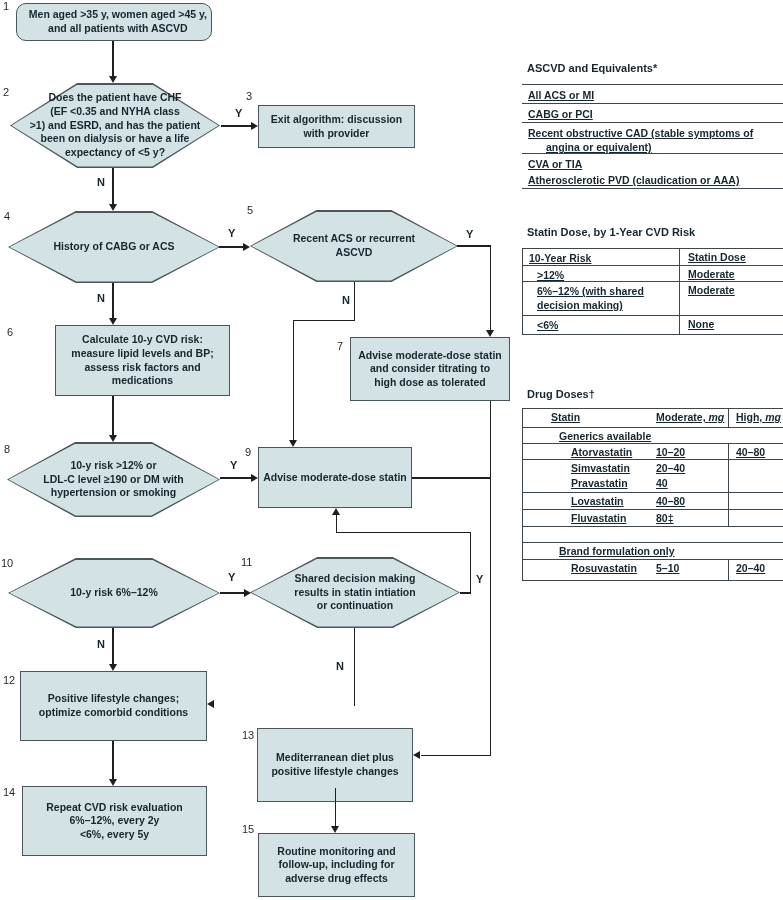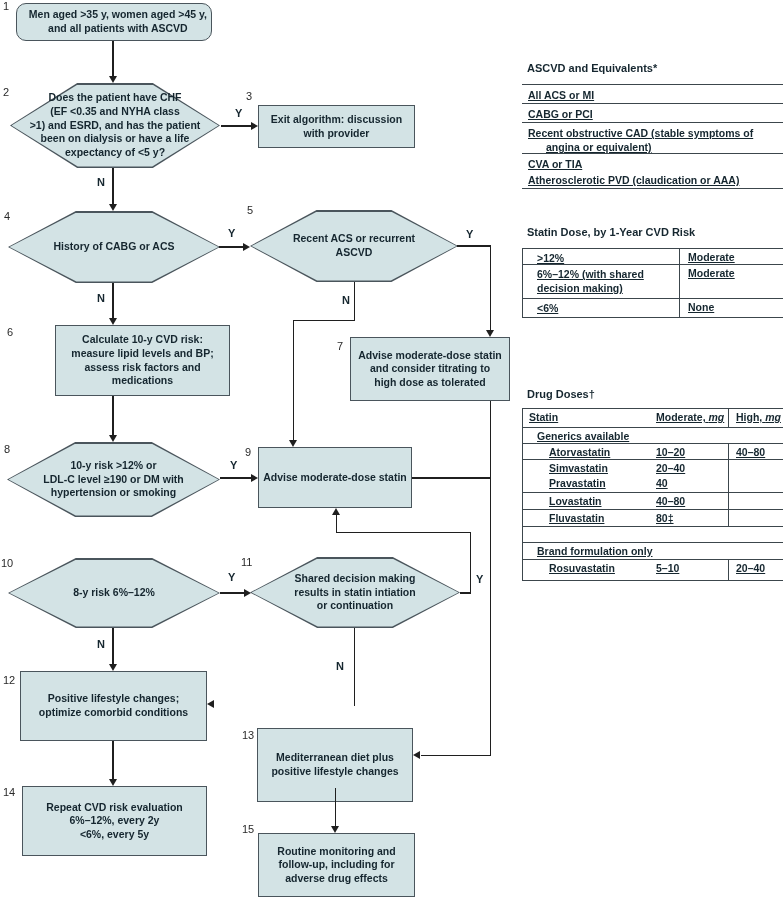--- a/index.html
+++ b/index.html
@@ -33,21 +33,21 @@
   .t-row{box-sizing:border-box;}
   .bt{border-top:1.3px solid #3c464c;}
   .bb{border-bottom:1.3px solid #3c464c;text-decoration:underline;}
   .bl{border-left:1.3px solid #3c464c;}
   .t1-cell{padding:3px 4px 0 24px;text-indent:-18px;line-height:1.35;}
   .grid2{display:grid;grid-template-columns:157px 1fr;}
   .grid2 .c1{border-right:1.3px solid #3c464c;box-sizing:border-box;padding:2px 2px 0 6px;line-height:1.35;}
   .grid2 .c1.ind{padding-left:14px;}
   .grid2 .c2{padding:2px 2px 0 8px;}
   .grid3{display:grid;grid-template-columns:133px 73px 1fr;}
-  .grid3 .c1{padding:2px 0 0 6px;box-sizing:border-box;}
+  .grid3 .c1{padding:2px 0 0 6px;box-sizing:border-box;margin-left:22px;}
   .grid3 .c1.ind1{padding-left:14px;grid-column:1 / 3;}
   .grid3 .c1.ind2{padding-left:26px;}
   .grid3 .c2{padding:2px 0 0 0;border-right:1.3px solid #3c464c;box-sizing:border-box;}
   .grid3 .c3{padding:2px 0 0 7px;}
   .it{font-style:italic;}
 </style>
 </head>
 <body>
 
 <div id="canvas">
@@ -122,21 +122,21 @@
 hypertension or smoking</div>
   </div>
 
   <div class="rect" style="left:258px;top:447px;width:154px;height:61px">
     <div class="lbl">Advise moderate-dose statin</div>
   </div>
 
   <div class="hex" style="left:8px;top:558px;width:212px;height:70px">
     <div class="hex-b"></div>
     <div class="hex-f"></div>
-    <div class="lbl">8-y risk 6%–12%</div>
+    <div class="lbl">10-y risk 6%–12%</div>
   </div>
 
   <div class="hex" style="left:250px;top:557px;width:210px;height:71px">
     <div class="hex-b"></div>
     <div class="hex-f"></div>
     <div class="lbl">Shared decision making
 results in statin intiation
 or continuation</div>
   </div>
 
@@ -234,20 +234,24 @@
   <div class="tbl bb" style="left:522px;top:84px;width:261px">
     <div class="t-row bt t1-cell" style="height:19px">All ACS or MI</div>
     <div class="t-row bt t1-cell" style="height:19px">CABG or PCI</div>
     <div class="t-row bt t1-cell" style="height:31px">Recent obstructive CAD (stable symptoms of angina or equivalent)</div>
     <div class="t-row bt t1-cell" style="height:17px">CVA or TIA</div>
     <div class="t-row t1-cell" style="height:18px">Atherosclerotic PVD (claudication or AAA)</div>
   </div>
 
   <div class="tbl-title" style="left:527px;top:226px">Statin Dose, by 1-Year CVD Risk</div>
   <div class="tbl bb bl" style="left:522px;top:248px;width:261px">
+    <div class="t-row bt grid2" style="height:17px">
+      <div class="c1">10-Year Risk</div>
+      <div class="c2">Statin Dose</div>
+    </div>
     <div class="t-row bt grid2" style="height:16px">
       <div class="c1 ind">&gt;12%</div>
       <div class="c2">Moderate</div>
     </div>
     <div class="t-row bt grid2" style="height:34px">
       <div class="c1 ind">6%–12% (with shared decision making)</div>
       <div class="c2">Moderate</div>
     </div>
     <div class="t-row bt grid2" style="height:19px">
       <div class="c1 ind">&lt;6%</div>

